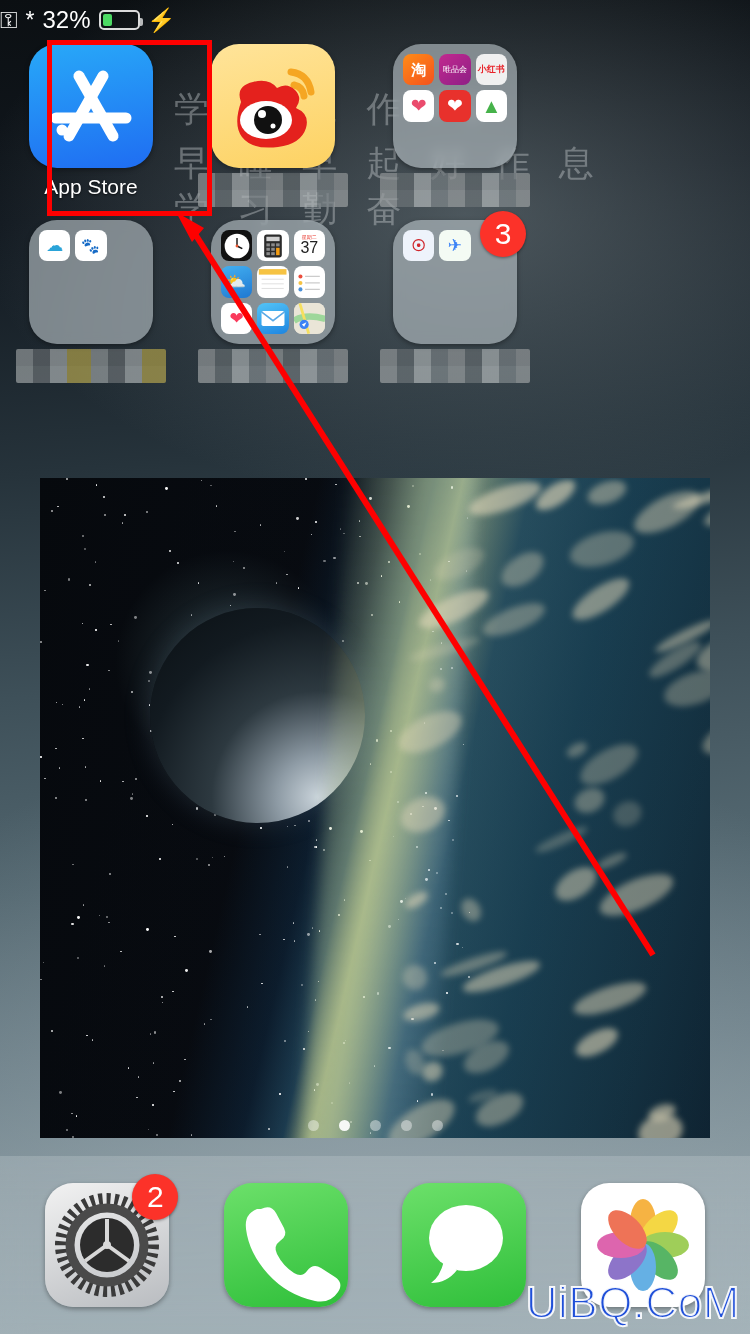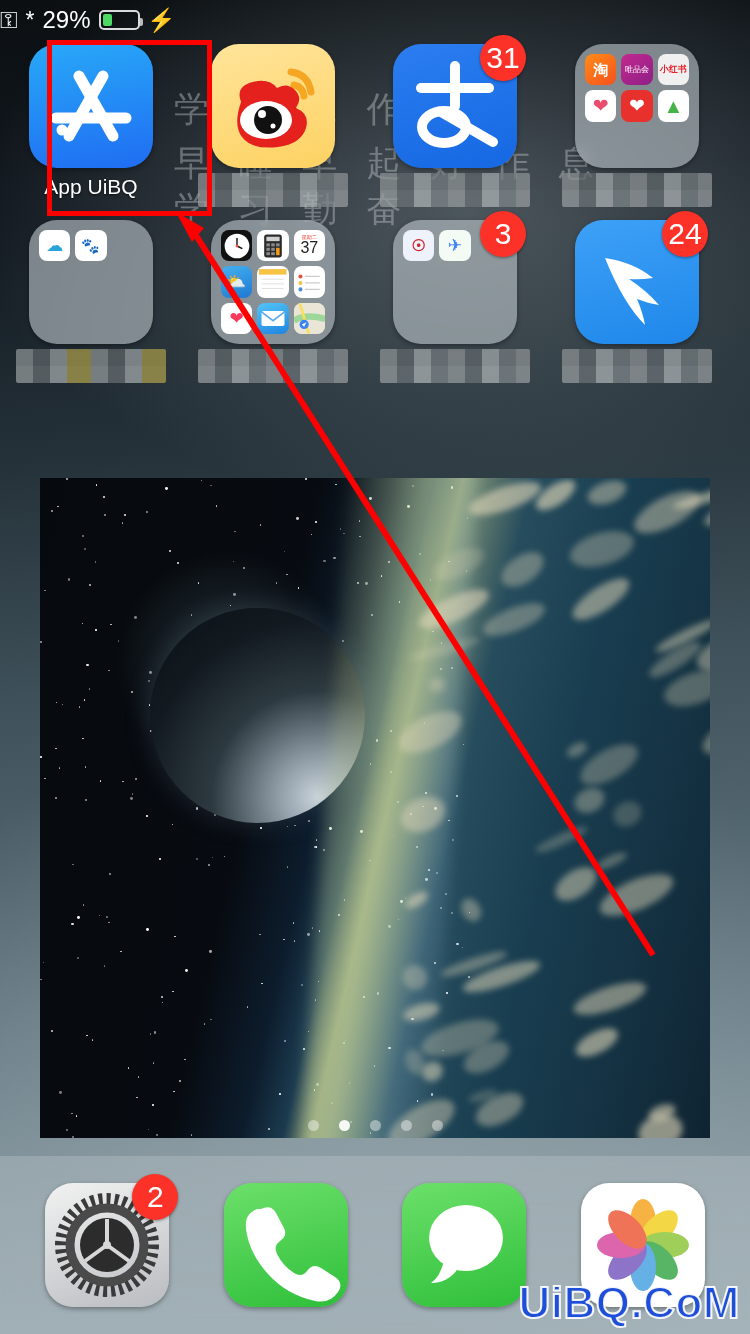--- a/index.html
+++ b/index.html
@@ -84,37 +84,37 @@
   #dots span{width:11px;height:11px;border-radius:50%;background:rgba(255,255,255,.42);}
   #dots span.active{background:rgba(255,255,255,.92);}
   
   #dock{position:absolute;left:0;bottom:0;width:750px;height:178px;z-index:22;
     background:linear-gradient(180deg,rgba(190,200,205,.34),rgba(175,188,194,.44));
     backdrop-filter:blur(14px);display:flex;align-items:center;justify-content:space-around;padding:0 18px;box-sizing:border-box;}
   
   #anno{position:absolute;inset:0;z-index:60;pointer-events:none;}
   #annobox{position:absolute;left:47px;top:40px;width:165px;height:176px;border:5px solid #fe0000;box-sizing:border-box;}
   
-  #wm{position:absolute;right:10px;bottom:6px;z-index:70;font-size:44px;font-weight:bold;color:#1f4fd8;
+  #wm{position:absolute;right:10px;bottom:6px;z-index:70;font-size:44px;font-weight:normal;color:#1f4fd8;
     -webkit-text-stroke:2px rgba(255,255,255,.92);font-family:"Liberation Sans",sans-serif;letter-spacing:.5px;}
 </style>
 </head>
 <body>
 
 <div id="screen">
 
   <div class="wp-text" style="left:174px;top:86px;">学 习 工 作  PS</div>
   <div class="wp-text" style="left:174px;top:140px;">早 睡 早 起 好 作 息</div>
   <div class="wp-text" style="left:174px;top:186px;">学 习 勤 奋</div>
 
   <div id="statusbar">
     <div class="sb-right">
       <span class="glyph">⚿</span>
       <span class="glyph">*</span>
-      <span style="font-size:24px">29%</span>
+      <span style="font-size:24px">32%</span>
       <span class="batt-box">
         <span class="batt-fill" id="battfill" style="width: 29%; background: rgb(76, 217, 100);"></span>
           <span class="batt-cap"></span>
       </span>
       <span class="glyph">⚡</span>
     </div>
   </div>
 
   <div id="grid">
 
@@ -126,56 +126,40 @@
             <svg viewBox="0 0 124 124" width="124" height="124">
               <g stroke="#fff" stroke-width="11" stroke-linecap="round" fill="none">
                 <line x1="40" y1="92" x2="74" y2="32"></line>
                 <line x1="84" y1="92" x2="50" y2="32"></line>
                 <line x1="27" y1="74" x2="97" y2="74"></line>
               </g>
               <circle cx="33" cy="86" r="5.5" fill="#fff"></circle>
             </svg>
           </div>
         </div>
-        <div class="label">App UiBQ</div>
+        <div class="label">App Store</div>
       </div>
 
       <div class="cell">
         <div class="iconwrap">
           <div class="icon ic-weibo">
             <svg viewBox="0 0 124 124" width="124" height="124">
               <path d="M80 28 q17 2 20 20" stroke="#f5a623" stroke-width="7" fill="none" stroke-linecap="round"></path>
               <path d="M83 41 q9 2 10 11" stroke="#f5a623" stroke-width="7" fill="none" stroke-linecap="round"></path>
               <path d="M30 58 q-6 -16 12 -20 q16 -4 24 6 q10 -6 18 2 q8 8 1 18 q14 6 10 20 q-5 16 -28 19 q-26 3 -36 -10 q-9 -12 -1 -35z" fill="#e4211d"></path>
               <ellipse cx="55" cy="76" rx="26" ry="19" fill="#fff"></ellipse>
               <circle cx="57" cy="76" r="14" fill="#111"></circle>
               <circle cx="51" cy="70" r="4" fill="#fff"></circle>
               <circle cx="62" cy="82" r="2.5" fill="#fff"></circle>
             </svg>
           </div>
         </div>
         <div class="label censor"></div>
       </div>
 
-      <div class="cell">
-        <div class="iconwrap">
-          <div class="icon ic-alipay">
-            <svg viewBox="0 0 124 124" width="124" height="124">
-              <g stroke="#fff" stroke-width="10" fill="none" stroke-linecap="round">
-                <line x1="28" y1="44" x2="96" y2="44"></line>
-                <line x1="62" y1="22" x2="62" y2="62"></line>
-                <ellipse cx="51" cy="83" rx="22" ry="16"></ellipse>
-                <line x1="48" y1="68" x2="100" y2="98"></line>
-              </g>
-            </svg>
-          </div>
-          <div class="badge">31</div>
-        </div>
-        <div class="label censor"></div>
-      </div>
 
       <div class="cell">
         <div class="iconwrap">
           <div class="icon folder">
             <span class="mini" style="background:linear-gradient(140deg,#ff8c17,#f4511e);color:#fff;font-size:15px;font-weight:bold;">淘</span>
             <span class="mini" style="background:linear-gradient(140deg,#c2298f,#8e1f86);color:#fff;font-size:8px;text-align:center;">唯品会</span>
             <span class="mini" style="background:#f0f0f0;color:#e8232a;font-size:9px;font-weight:bold;">小红书</span>
             <span class="mini" style="color:#ea4c6d;font-size:19px;">❤</span>
             <span class="mini" style="background:#e8312c;color:#fff;font-size:19px;">❤</span>
             <span class="mini" style="color:#46b24a;font-size:20px;">▲</span>
@@ -295,31 +279,20 @@
             <span class="mini empty"></span>
             <span class="mini empty"></span>
             <span class="mini empty"></span>
             <span class="mini empty"></span>
           </div>
           <div class="badge">3</div>
         </div>
         <div class="label censor"></div>
       </div>
 
-      <div class="cell">
-        <div class="iconwrap">
-          <div class="icon ic-dingtalk">
-            <svg viewBox="0 0 124 124" width="124" height="124">
-              <path d="M30 38 q28 4 48 20 q-14 2 -24 1 q18 12 30 26 q-12 -2 -22 -6 q6 14 8 26 q-22 -22 -40 -67z" fill="#fff"></path>
-            </svg>
-          </div>
-          <div class="badge">24</div>
-        </div>
-        <div class="label censor"></div>
-      </div>
     </div>
   </div>
 
   <div id="photo">
     <div id="stars">
         <i style="left: 256.734px; top: 197.515px; width: 1.6px; height: 1.6px; opacity: 0.99;"></i>
         <i style="left: 289.04px; top: 349.274px; width: 2.8px; height: 2.8px; opacity: 0.94;"></i>
         <i style="left: 32.0607px; top: 658.266px; width: 1.6px; height: 1.6px; opacity: 0.48;"></i>
         <i style="left: 426.887px; top: 38.9625px; width: 1.6px; height: 1.6px; opacity: 0.37;"></i>
         <i style="left: 30.9572px; top: 444.632px; width: 2.8px; height: 2.8px; opacity: 0.88;"></i>

